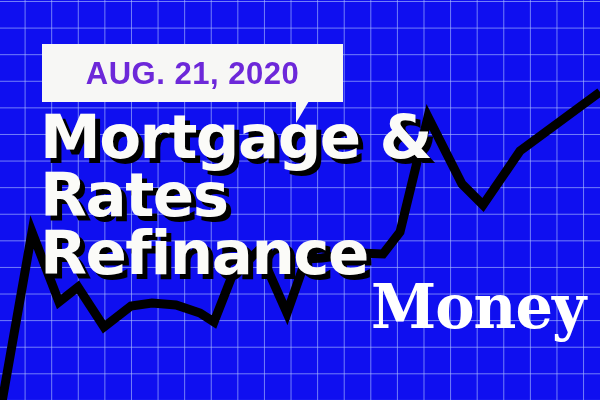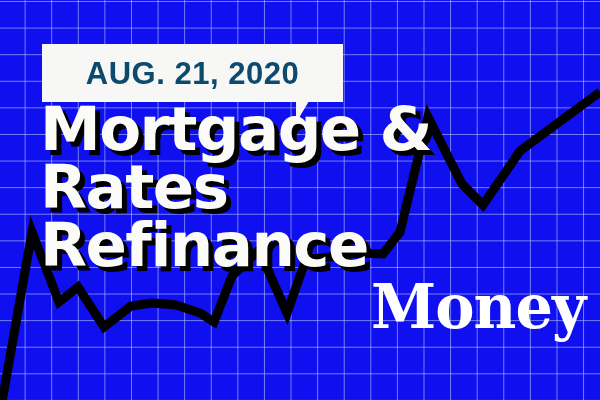--- a/index.html
+++ b/index.html
@@ -45,40 +45,40 @@
     z-index: 5;
     display: flex;
     align-items: center;
     justify-content: center;
   }
   #badge-text {
     font-family: "Liberation Sans", sans-serif;
     font-weight: bold;
     font-size: 31px;
     letter-spacing: 0.5px;
-    color: #0c4a6e;
+    color: #6d28d9;
     white-space: nowrap;
     line-height: 1;
   }
   #badge-tail {
     position: absolute;
     left: 296px;
     top: 101px;
     width: 0;
     height: 0;
     border-left: 13px solid #f7f7f5;
     border-right: 5px solid transparent;
     border-bottom: 22px solid transparent;
     z-index: 5;
   }
   
   #headline {
     position: absolute;
     left: 40px;
-    top: 100px;
+    top: 108px;
     z-index: 6;
   }
   #headline .hl {
     display: block;
     font-family: "DejaVu Sans", sans-serif;
     font-weight: bold;
     font-size: 61px;
     line-height: 0.95;
     letter-spacing: -1.5px;
     color: #fbfbf8;

